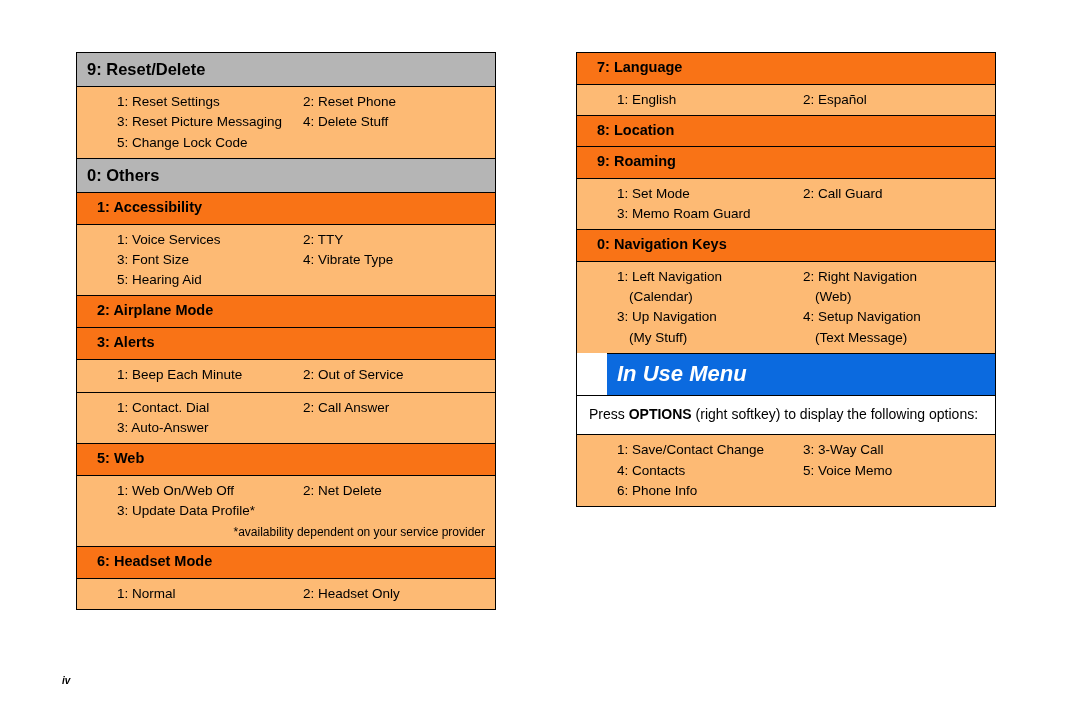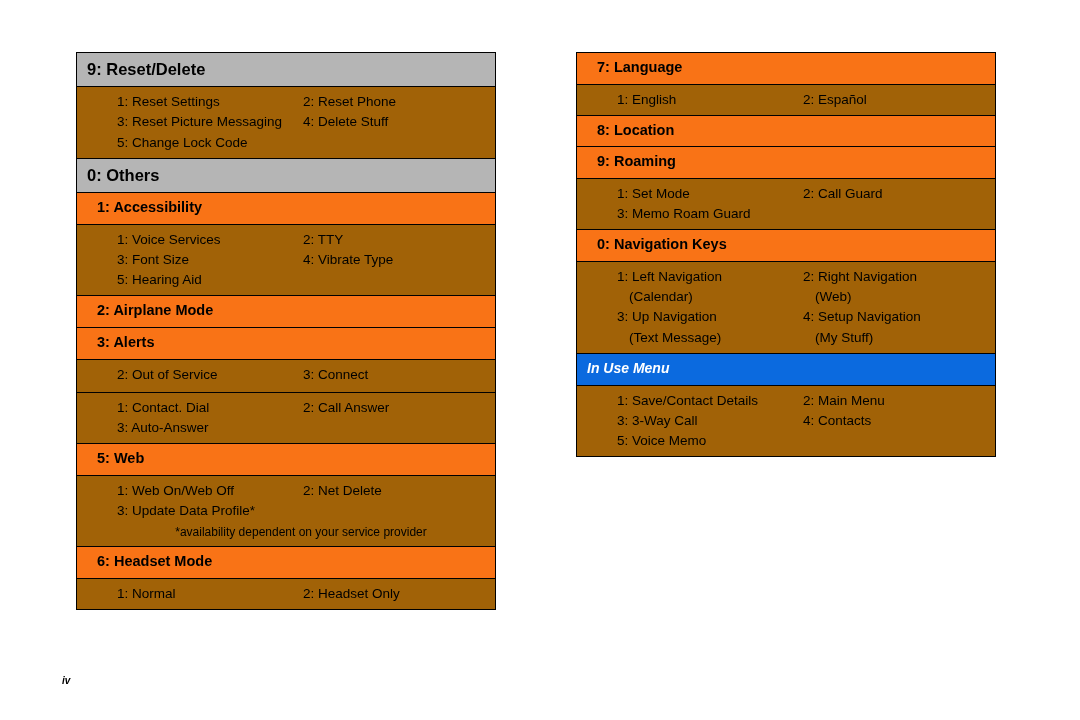--- a/index.html
+++ b/index.html
@@ -44,25 +44,26 @@
     background: #f97316;
     font-weight: bold;
     font-size: 14.5px;
     padding: 5px 10px 6px 20px;
   }
   .section-blue {
     background: #0b6adf;
     color: #fff;
     font-weight: bold;
     font-style: italic;
-    font-size: 14px;
+    font-size: 22px;
     padding: 5px 10px 7px;
+    margin-left: 30px;
   }
   .items {
-    background: #a16207;
+    background: #fdba74;
     padding: 6px 10px 6px 40px;
   }
   .grid2 {
     display: grid;
     grid-template-columns: 1fr 1fr;
     column-gap: 4px;
     row-gap: 2px;
   }
   .cell {}
   .cell-sub {
@@ -118,22 +119,22 @@
             <div class="cell">4: Vibrate Type</div>
             <div class="cell">5: Hearing Aid</div>
             <div class="cell"></div>
           </div>
         </div>
 
         <div class="section-sub row">2: Airplane Mode</div>
         <div class="section-sub row">3: Alerts</div>
         <div class="items row">
           <div class="grid2">
+            <div class="cell">1: Beep Each Minute</div>
             <div class="cell">2: Out of Service</div>
-            <div class="cell">3: Connect</div>
             <div class="cell"></div>
           </div>
         </div>
 
         <div class="items row">
           <div class="grid2">
             <div class="cell">1: Contact. Dial</div>
             <div class="cell">2: Call Answer</div>
             <div class="cell">3: Auto-Answer</div>
             <div class="cell"></div>
@@ -141,21 +142,21 @@
         </div>
 
         <div class="section-sub row">5: Web</div>
         <div class="items row">
           <div class="grid2">
             <div class="cell">1: Web On/Web Off</div>
             <div class="cell">2: Net Delete</div>
             <div class="cell">3: Update Data Profile*</div>
             <div class="cell"></div>
           </div>
-          <div class="footnote" style="text-align:center;">*availability dependent on your service provider</div>
+          <div class="footnote" style="text-align:right;">*availability dependent on your service provider</div>
         </div>
 
         <div class="section-sub row">6: Headset Mode</div>
         <div class="items row">
           <div class="grid2">
             <div class="cell">1: Normal</div>
             <div class="cell">2: Headset Only</div>
           </div>
         </div>
 
@@ -186,33 +187,36 @@
 
         <div class="section-sub row">0: Navigation Keys</div>
         <div class="items row">
           <div class="grid2">
             <div class="cell">1: Left Navigation</div>
             <div class="cell">2: Right Navigation</div>
             <div class="cell cell-sub">(Calendar)</div>
             <div class="cell cell-sub">(Web)</div>
             <div class="cell">3: Up Navigation</div>
             <div class="cell">4: Setup Navigation</div>
+            <div class="cell cell-sub">(My Stuff)</div>
             <div class="cell cell-sub">(Text Message)</div>
-            <div class="cell cell-sub">(My Stuff)</div>
           </div>
         </div>
 
         <div class="section-blue row">In Use Menu</div>
-        <div class="items row">
-          <div class="grid2">
-            <div class="cell">1: Save/Contact Details</div>
-            <div class="cell">2: Main Menu</div>
+        <div class="note row">
+          <span>Press </span><b>OPTIONS</b><span> (right softkey) to display the following options:</span>
+        </div>
+        <div class="items row">
+          <div class="grid2">
+            <div class="cell">1: Save/Contact Change</div>
             <div class="cell">3: 3-Way Call</div>
             <div class="cell">4: Contacts</div>
             <div class="cell">5: Voice Memo</div>
+            <div class="cell">6: Phone Info</div>
           </div>
         </div>
 
       </div>
     </div>
 
   </div>
 
   <div class="pagenum">iv</div>
 </div>

